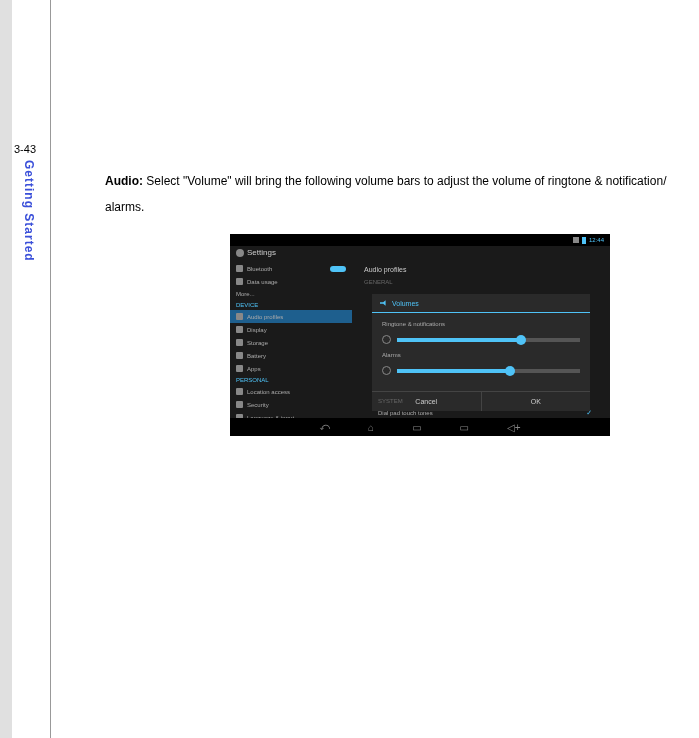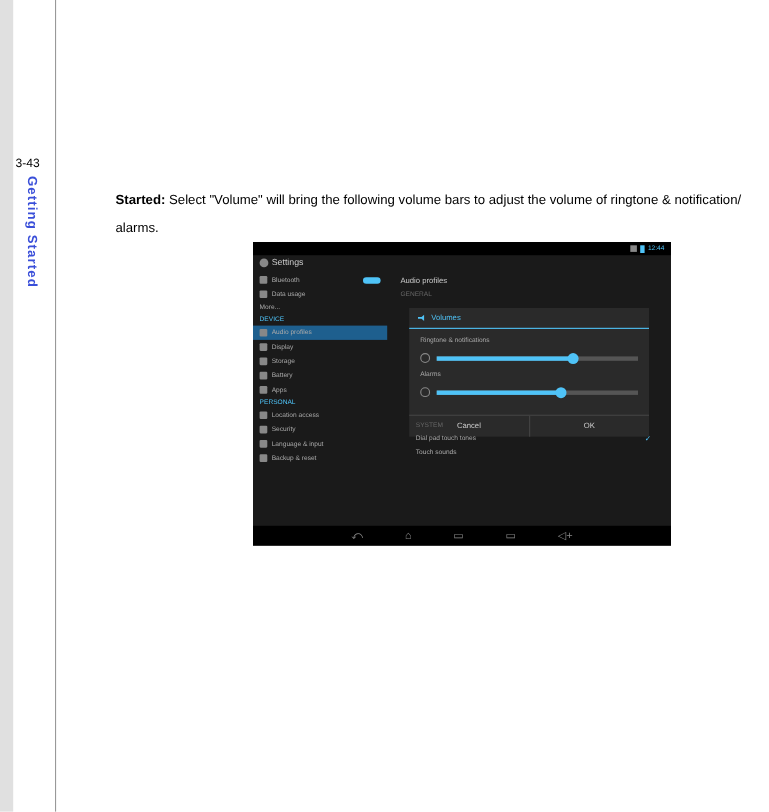--- a/index.html
+++ b/index.html
@@ -8,21 +8,21 @@
   .left-bar { position: absolute; left: 0; top: 0; width: 12px; height: 738px; background: #e0e0e0; }
   .vertical-line { position: absolute; left: 50px; top: 0; width: 1px; height: 738px; background: #999; }
   
   .page-number { position: absolute; left: 14px; top: 143px; font-size: 11px; color: #000; }
   
   .section-label { position: absolute; left: 22px; top: 160px; writing-mode: vertical-lr; text-orientation: mixed; font-size: 12px; font-weight: bold; color: #3a4fd9; letter-spacing: 1px; }
   
   .content { position: absolute; left: 105px; top: 168px; width: 590px; font-size: 12px; color: #000; line-height: 2.2; }
   .content strong { font-weight: bold; }
   
-  .screenshot { position: absolute; left: 230px; top: 220px; width: 380px; height: 276px; background: #1a1a1a; }
+  .screenshot { position: absolute; left: 230px; top: 234px; width: 380px; height: 202px; background: #1a1a1a; }
   
   .status-bar { position: absolute; top: 0; left: 0; right: 0; height: 12px; background: #000; display: flex; justify-content: flex-end; align-items: center; padding-right: 6px; gap: 3px; }
   .status-bar .sig { width: 6px; height: 6px; background: #888; }
   .status-bar .bat { width: 4px; height: 7px; background: #4fc3f7; }
   .status-bar .time { color: #4fc3f7; font-size: 6px; }
   
   .settings-title { position: absolute; top: 14px; left: 6px; color: #ccc; font-size: 8px; display: flex; align-items: center; gap: 3px; }
   .settings-title .gear { width: 8px; height: 8px; background: #888; border-radius: 50%; }
   
   .sidebar { position: absolute; top: 28px; left: 0; width: 122px; }
@@ -61,21 +61,21 @@
 </head>
 <body>
 
 <div class="left-bar"></div>
 <div class="vertical-line"></div>
 
 <div class="page-number">3-43</div>
 <div class="section-label">Getting Started</div>
 
 <div class="content">
-  <strong>Started:</strong><span> Select "Volume" will bring the following volume bars to adjust the volume of ringtone &amp; notification/ alarms.</span>
+  <strong>Audio:</strong><span> Select "Volume" will bring the following volume bars to adjust the volume of ringtone &amp; notification/ alarms.</span>
 </div>
 
 <div class="screenshot">
   <div class="status-bar">
     <div class="sig"></div>
     <div class="bat"></div>
     <span class="time">12:44</span>
   </div>
 
   <div class="settings-title">

